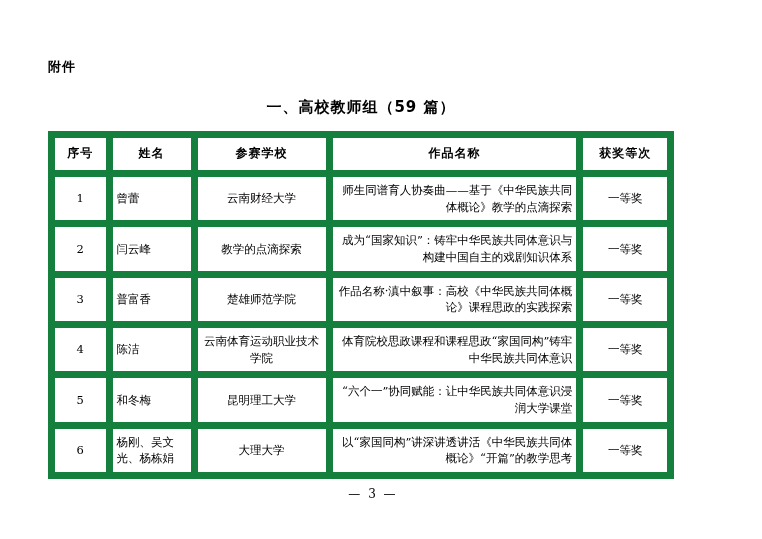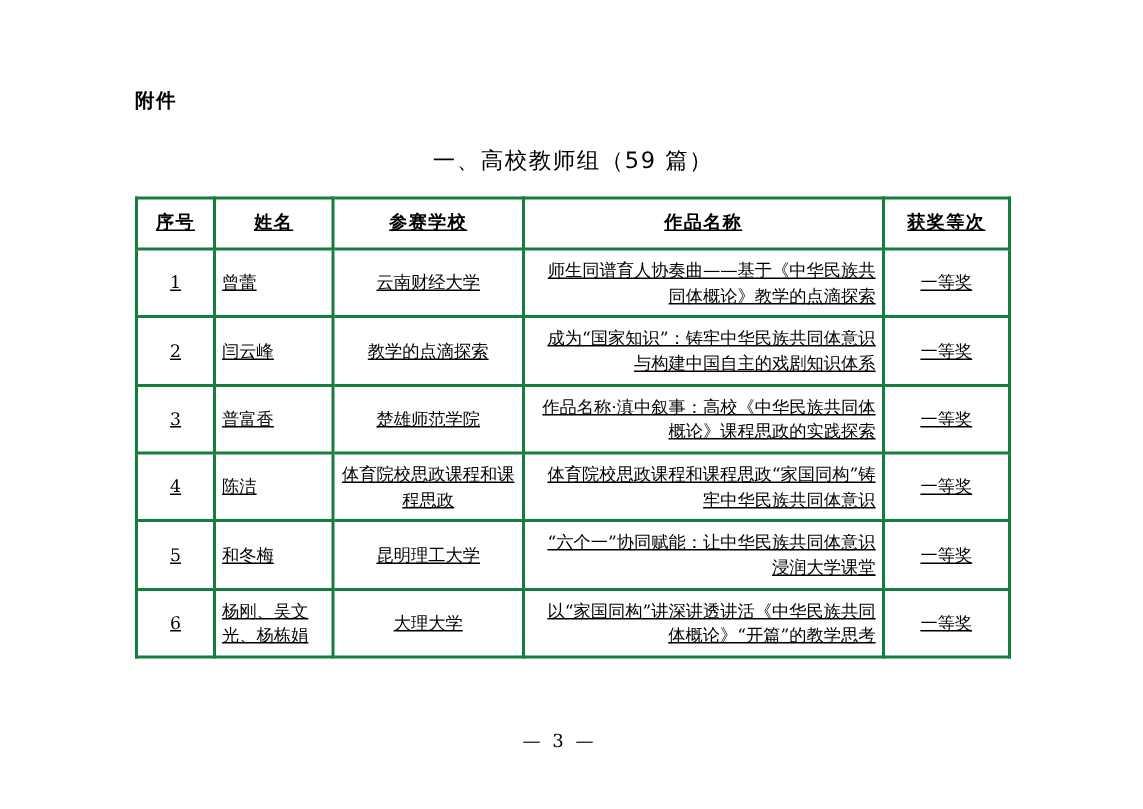--- a/index.html
+++ b/index.html
@@ -12,21 +12,21 @@
     background: #ffffff;
     font-family: "DejaVu Serif", "Liberation Serif", serif;
     color: #000000;
     overflow: hidden;
   }
   .page {
     position: relative;
     width: 746px;
     height: 539px;
     box-sizing: border-box;
-    padding: 58px 72px 0 90px;
+    padding: 58px 72px 0 48px;
   }
   .attachment-label {
     font-family: "DejaVu Sans", "Liberation Sans", sans-serif;
     font-size: 13px;
     font-weight: bold;
     letter-spacing: 1px;
     margin-bottom: 22px;
   }
   .doc-title {
     text-align: center;
@@ -34,38 +34,37 @@
     font-size: 19px;
     font-weight: bold;
     letter-spacing: 0.5px;
     margin: 0 0 26px 0;
     line-height: 1.3;
   }
   .section-title {
     text-align: center;
     font-family: "DejaVu Sans", "Liberation Sans", sans-serif;
     font-size: 15px;
-    font-weight: normal;
+    font-weight: bold;
     letter-spacing: 1px;
     margin: 0 0 14px 0;
   }
   table.award-table {
     width: 100%;
     border-collapse: collapse;
     table-layout: fixed;
     font-size: 11.5px;
     line-height: 1.45;
   }
   table.award-table th,
   table.award-table td {
-    border: 2px solid #15803d;
+    border: 7px solid #15803d;
     padding: 5px 4px;
     vertical-align: middle;
     word-break: break-all;
-    text-decoration: underline;
   }
   table.award-table th {
     text-align: center;
     font-weight: bold;
     font-family: "DejaVu Sans", "Liberation Sans", sans-serif;
     font-size: 12px;
     letter-spacing: 1px;
     height: 22px;
   }
   .col-no    { width: 8%;  text-align: center; }
@@ -126,21 +125,21 @@
       <tr>
         <td class="col-no">3</td>
         <td class="col-name">普富香</td>
         <td class="col-school">楚雄师范学院</td>
         <td class="col-work">作品名称·滇中叙事：高校《中华民族共同体概论》课程思政的实践探索</td>
         <td class="col-level">一等奖</td>
       </tr>
       <tr>
         <td class="col-no">4</td>
         <td class="col-name">陈洁</td>
-        <td class="col-school">体育院校思政课程和课程思政</td>
+        <td class="col-school">云南体育运动职业技术学院</td>
         <td class="col-work">体育院校思政课程和课程思政“家国同构”铸牢中华民族共同体意识</td>
         <td class="col-level">一等奖</td>
       </tr>
       <tr>
         <td class="col-no">5</td>
         <td class="col-name">和冬梅</td>
         <td class="col-school">昆明理工大学</td>
         <td class="col-work">“六个一”协同赋能：让中华民族共同体意识浸润大学课堂</td>
         <td class="col-level">一等奖</td>
       </tr>

